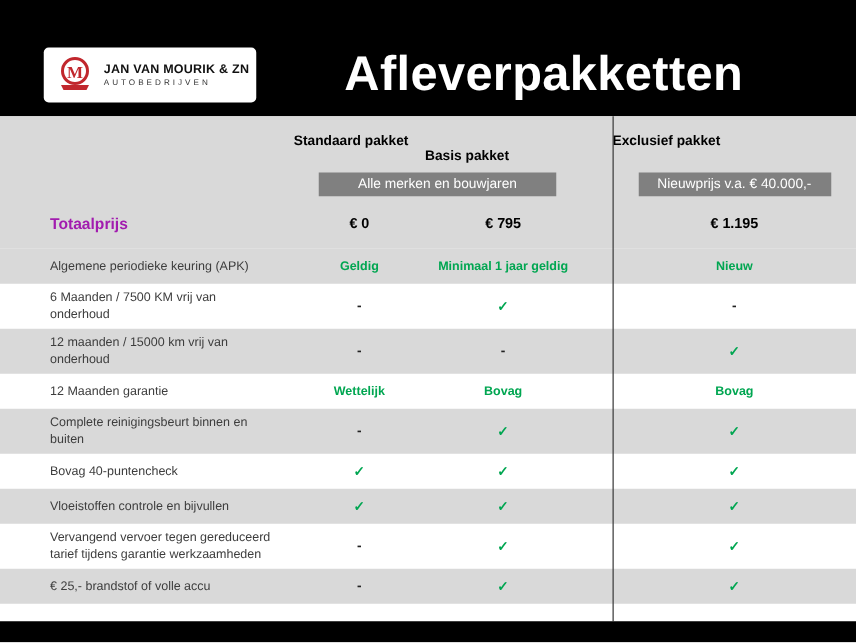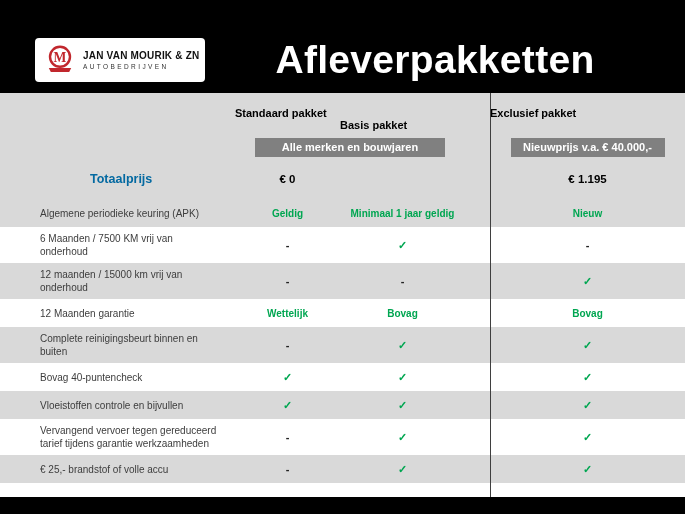--- a/index.html
+++ b/index.html
@@ -19,25 +19,25 @@
   .grid { display:grid; grid-template-columns:235px 105px 125px 25px 195px; align-items:center; }
   .col1 { grid-column:1; }
   .col2 { grid-column:2; }
   .col3 { grid-column:3; }
   .col5 { grid-column:5; }
 
   
   .table-head { background:var(--row-shade,#d9d9d9); padding:14px 0 13px; }
   .colhead { font-weight:bold; font-size:11px; color:#000; text-align:left; }
   .badge-row { margin-top:7px; }
-  .badge { background:var(--badge-gray,#808080); color:#fff; font-weight:bold; font-size:11px; text-align:center; padding:3px 1px 4px; }
+  .badge { background:var(--badge-gray,#808080); color:#fff; font-weight:normal; font-size:11px; text-align:center; padding:3px 1px 4px; }
   .badge.left { grid-column:2/4; width:190px; justify-self:center; }
   .badge.right { grid-column:5; width:154px; justify-self:center; }
   .price-row { margin-top:15px; }
-  .price-label { font-size:12.5px; font-weight:bold; color:#0369a1; padding-left:50px;margin-left:40px; }
+  .price-label { font-size:12.5px; font-weight:bold; color:#a21caf; padding-left:40px; }
   .price-val { font-size:11.5px; font-weight:bold; color:#000; text-align:center; }
 
   
   .rows { }
   .trow { min-height:28px; }
   .trow.shaded { background:var(--row-shade,#d9d9d9); }
   .rlabel { font-size:10px; color:#3d3d3d; padding:5px 12px 5px 40px; line-height:1.3; }
   .val { text-align:center; }
   .val.check { color:var(--green,#00A651); font-size:11px; font-weight:bold; }
   .val.dash  { color:#222; font-size:11px; font-weight:bold; }
@@ -75,20 +75,21 @@
       <div class="colhead col3">Basis pakket</div>
     </div>
     <div class="grid badge-row">
       <div class="col1"></div>
       <div class="badge left">Alle merken en bouwjaren</div>
       <div class="badge right">Nieuwprijs v.a. € 40.000,-</div>
     </div>
     <div class="grid price-row">
       <div class="price-label col1">Totaalprijs</div>
       <div class="price-val col2">€ 0</div>
+      <div class="price-val col3">€ 795</div>
       <div class="price-val col5">€ 1.195</div>
     </div>
   </div>
 
   <div class="rows">
   <div class="trow grid shaded">
     <div class="rlabel col1">Algemene periodieke keuring (APK)</div>
     <div class="val col2 gtext">Geldig</div>
     <div class="val col3 gtext">Minimaal 1 jaar geldig</div>
     <div class="val col5 gtext">Nieuw</div>

